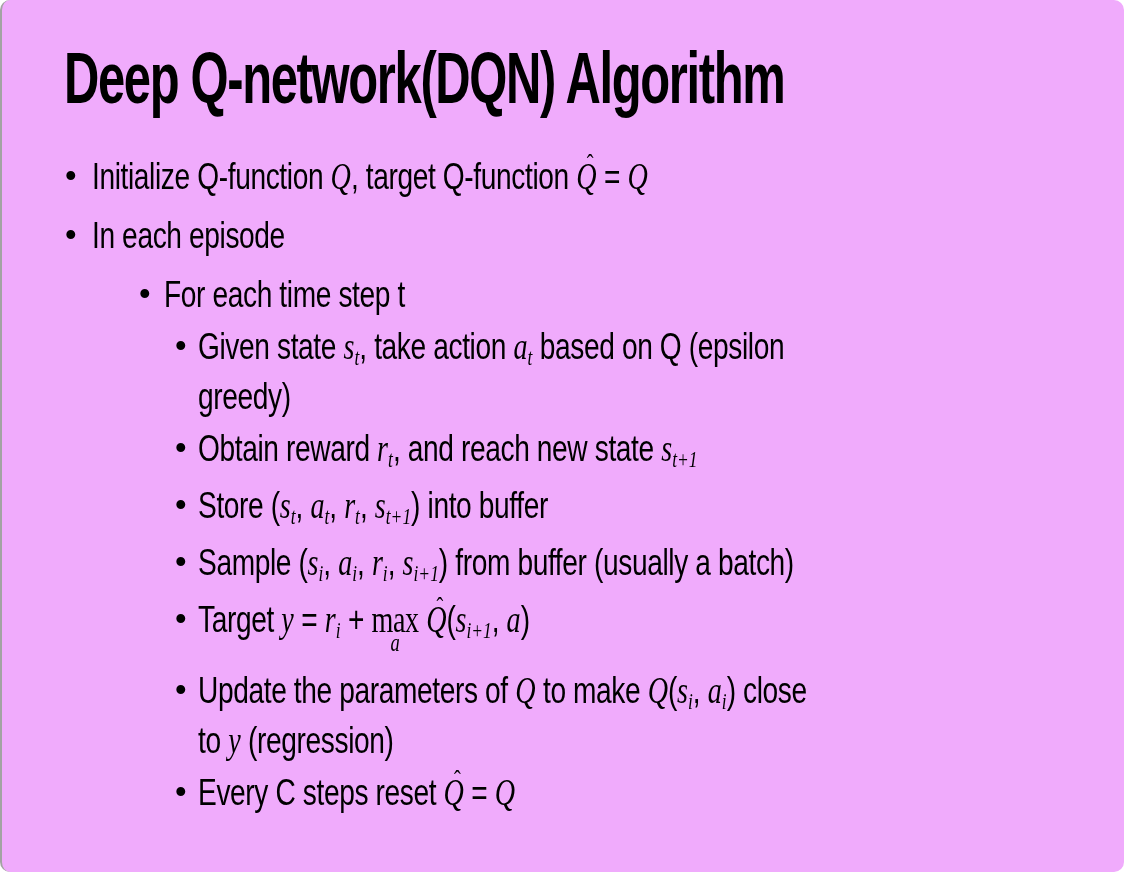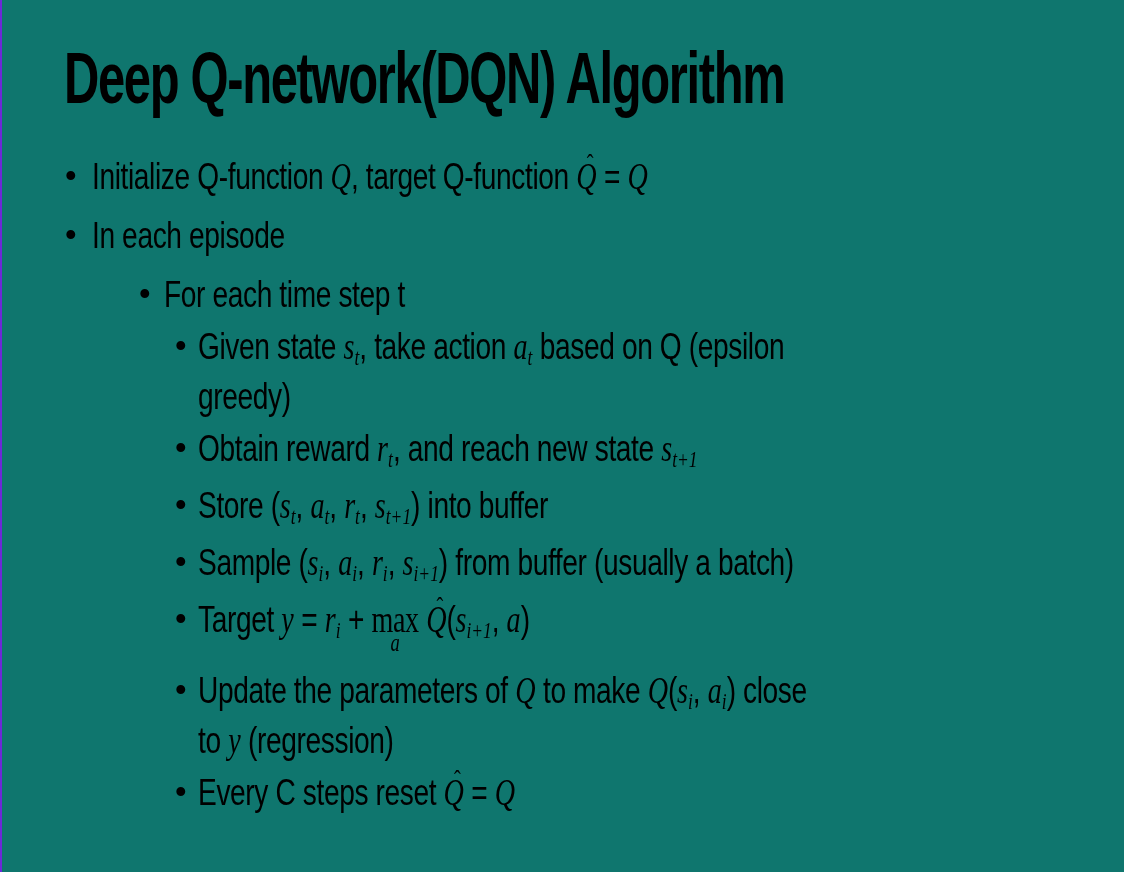--- a/index.html
+++ b/index.html
@@ -4,22 +4,23 @@
 <style>
   html,body{margin:0;padding:0;}
   body{
     width:1124px;height:872px;
     background:#ffffff;color:#000000;
     font-family:"Liberation Sans","DejaVu Sans",sans-serif;
     overflow:hidden;position:relative;
   }
   .slide{
     position:absolute;inset:0;
-    border-left:2px solid #6d28d9;
-    background:#0f766e;
+    border-left:2px solid #a3a3a3;
+    background:#f0abfc;
+    border-radius:10px;
   }
   .title{
     margin:40px 0 0 62px;
     font-size:72px;line-height:76px;font-weight:700;
     letter-spacing:-2px;white-space:nowrap;
     transform:scaleX(0.68);transform-origin:0 0;
   }
   .bullets{margin-top:38px;font-size:37px;line-height:45px;letter-spacing:-0.5px;}
   .bullet{position:relative;margin:0 0 7px 0;white-space:nowrap;}
   .bullet .marker{position:absolute;top:-1px;font-size:33px;}

